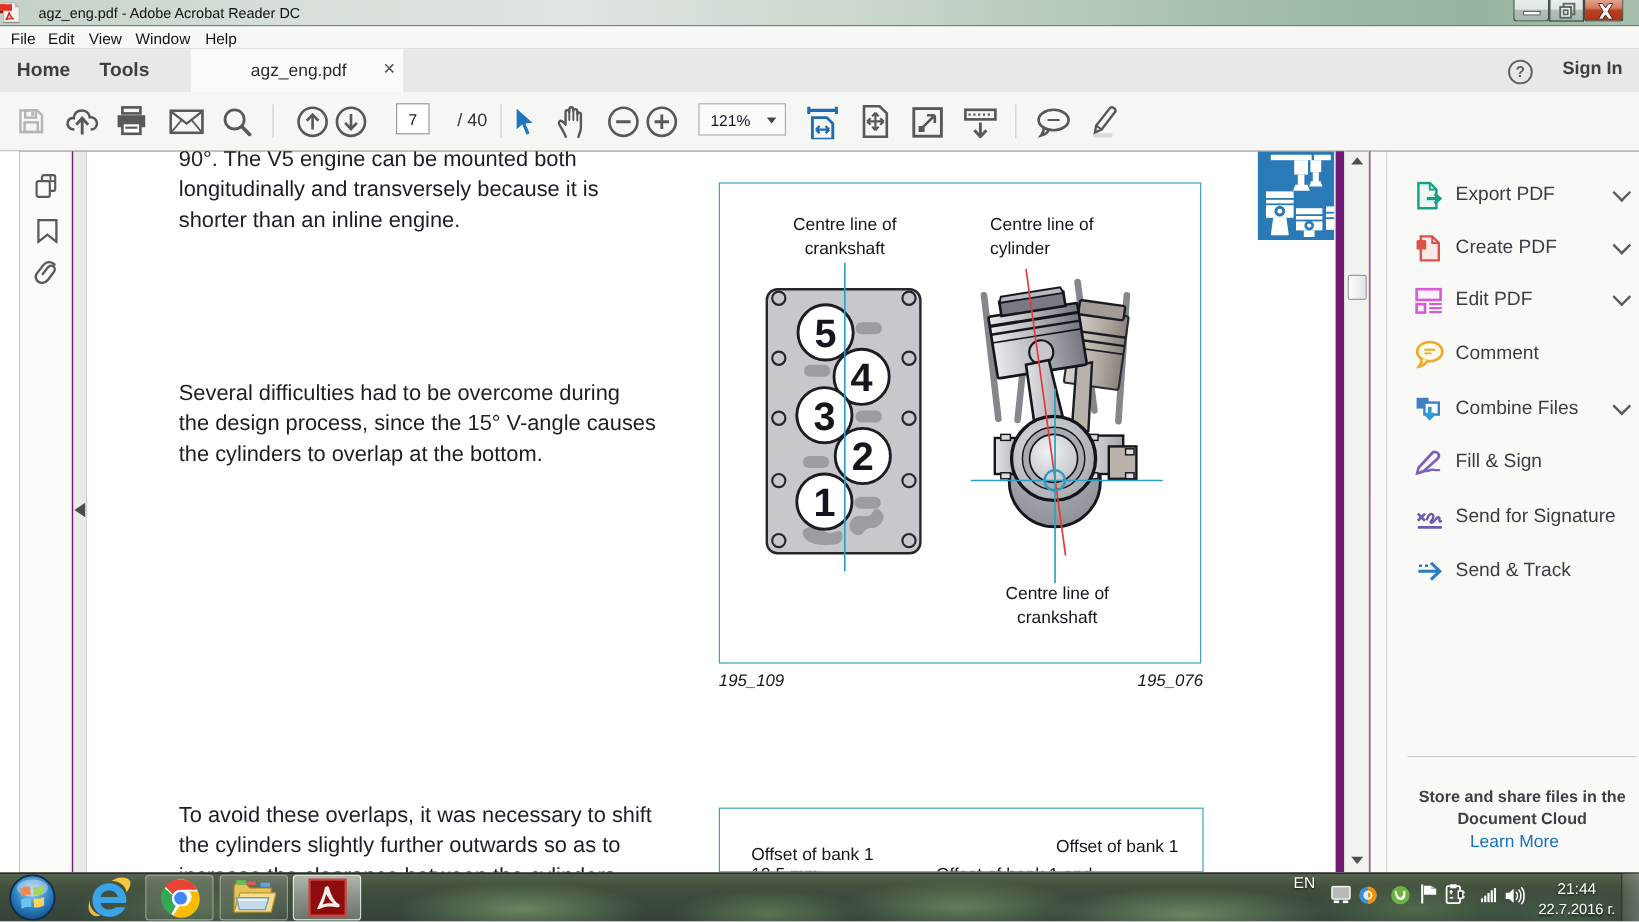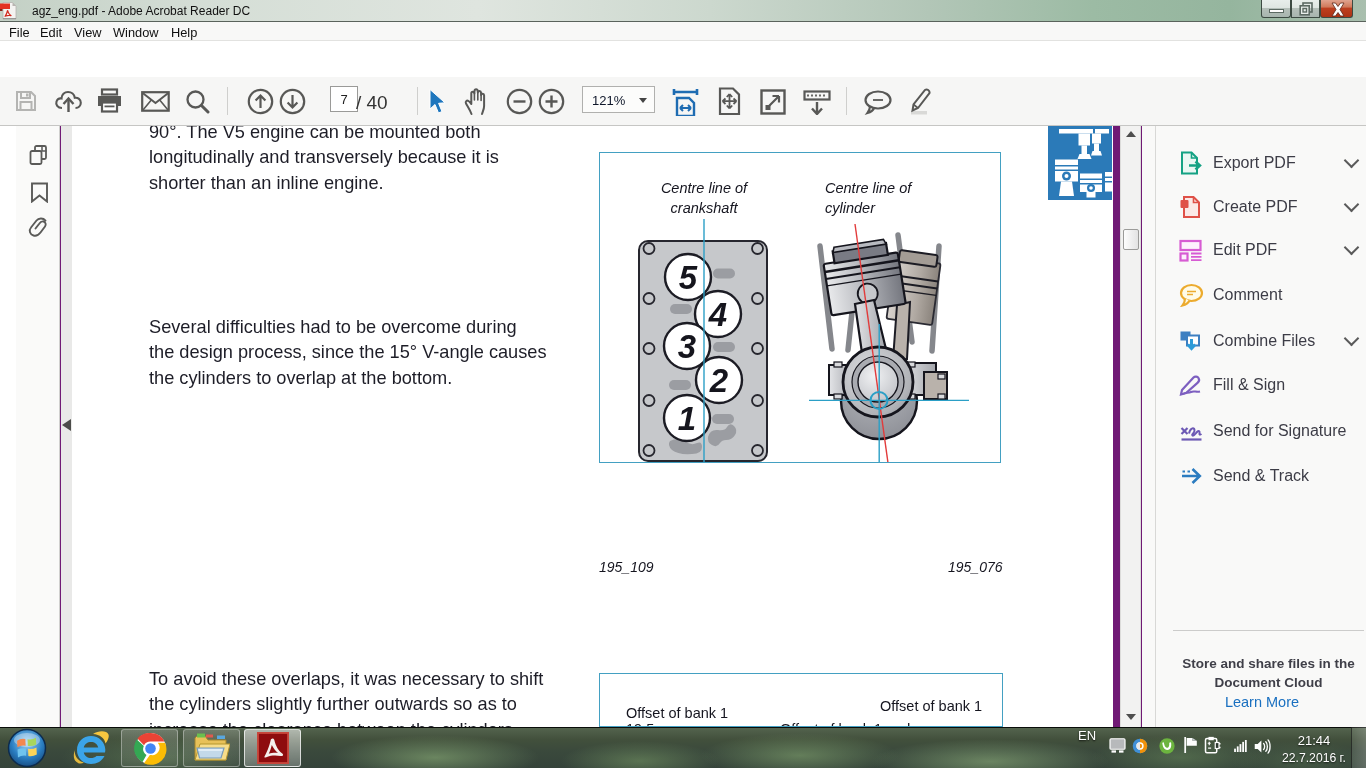--- a/index.html
+++ b/index.html
@@ -24,21 +24,21 @@
   #tabbar .lbl { position:absolute; top:9px; font-size:16px; font-weight:bold; color:#3f3f3f; }
   #activetab { position:absolute; left:159px; top:0; width:177px; height:36px; background:#fbfbfa; border-radius:0 0 0 0; }
   #activetab .name { position:absolute; left:50px; top:10px; font-size:14.5px; color:#2c2c2c; }
   #activetab .x { position:absolute; left:160px; top:9px; font-size:13px; color:#555; }
   #signin { position:absolute; right:14px; top:8px; font-size:15px; font-weight:bold; color:#3f3f3f; }
 
   
   #toolbar { position:absolute; left:0; top:77px; width:1366px; height:49px; background:#f6f6f5; border-bottom:1px solid #c6c6c4; }
   .tbsep { position:absolute; top:10px; width:1px; height:28px; background:#cfcfcd; }
   #pagebox { position:absolute; left:330px; top:9px; width:28px; height:26px; background:#fff; border:1px solid #9a9a98; font-size:13px; color:#222; text-align:center; line-height:25px; }
-  #pagecount { position:absolute; left:356px; top:15px; font-size:19px; color:#333; }
+  #pagecount { position:absolute; left:381px; top:15px; font-size:15px; color:#333; }
   #zoombox { position:absolute; left:582px; top:9px; width:73px; height:27px; background:#fcfcfb; border:1px solid #b0b0ae; }
   #zoombox .z { position:absolute; left:9px; top:6px; font-size:13px; color:#0f172a; }
   #zoombox .arr { position:absolute; right:7px; top:11px; width:0; height:0; border-left:4px solid transparent; border-right:4px solid transparent; border-top:5px solid #444; }
 
   
   #main { position:absolute; left:16px; top:126px; width:1366px; height:601px; background:#701a75; overflow:hidden; }
   #sidebar { position:absolute; left:0; top:0; width:44px; height:601px; background:#fafaf9; border-right:1px solid #d0d0ce; }
   #page { position:absolute; left:56px; top:0; width:1041px; height:601px; background:#ffffff; }
   .doctext { position:absolute; font-size:18.2px; color:#1d1d27; line-height:25.4px; white-space:nowrap; }
 
@@ -104,20 +104,33 @@
   </div>
 
   <div id="menubar">
     <span style="left:9px">File</span>
     <span style="left:40px">Edit</span>
     <span style="left:74px">View</span>
     <span style="left:113px">Window</span>
     <span style="left:171px">Help</span>
   </div>
 
+  <div id="tabbar">
+    <span class="lbl" style="left:14px">Home</span>
+    <span class="lbl" style="left:83px">Tools</span>
+    <div id="activetab">
+      <span class="name">agz_eng.pdf</span>
+      <span class="x">✕</span>
+    </div>
+    <svg class="abs" style="left:1256px;top:8px" width="22" height="22" viewBox="0 0 22 22">
+      <circle cx="11" cy="11" r="9.5" fill="none" stroke="#5f5f5f" stroke-width="1.6"></circle>
+      <text x="11" y="15.5" text-anchor="middle" font-size="13" font-weight="bold" fill="#5f5f5f" font-family="Liberation Sans">?</text>
+    </svg>
+    <span id="signin">Sign In</span>
+  </div>
 
   <div id="toolbar">
 
     <svg class="abs" style="left:14px;top:12px" width="24" height="24" viewBox="0 0 24 24">
       <path d="M3 3 H17 L21 7 V21 H3 Z" fill="none" stroke="#b4b4b2" stroke-width="2"></path>
       <rect x="7" y="3" width="9" height="6" fill="none" stroke="#b4b4b2" stroke-width="2"></rect>
       <rect x="12" y="4.5" width="2.5" height="3" fill="#b4b4b2"></rect>
       <rect x="6.5" y="13" width="11" height="8" fill="none" stroke="#b4b4b2" stroke-width="2"></rect>
     </svg>
 
@@ -235,21 +248,21 @@
         <path d="M18.5 5.5 C16 2.5 11.5 3 9.5 5.5 L4 12.5 C1.5 15.5 3 19.5 6.5 20.5 C9.5 21.3 12 19.5 13.5 17.5 L18 11.5 C19.5 9.5 18.5 7 16.5 6.5 C14.5 6 13 7.5 12 9 L8.5 13.5" fill="none" stroke="#5a5a58" stroke-width="1.9" stroke-linecap="round"></path>
       </svg>
     </div>
     <div class="abs" style="left:46px;top:293px;width:0;height:0;border-top:6px solid transparent;border-bottom:6px solid transparent;border-right:9px solid #4c4c4a;"></div>
     <div class="abs" style="left:1126px;top:292px;width:0;height:0;border-top:6px solid transparent;border-bottom:6px solid transparent;border-left:9px solid #4c4c4a;"></div>
     <div id="page">
       <div class="doctext" style="left:77px; top:-6px; width:420px;">90°. The V5 engine can be mounted both<br>longitudinally and transversely because it is<br>shorter than an inline engine.</div>
       <div class="doctext" style="left:77px; top:189px; width:420px;">Several difficulties had to be overcome during<br>the design process, since the 15° V-angle causes<br>the cylinders to overlap at the bottom.</div>
       <div class="doctext" style="left:77px; top:541px; width:420px;">To avoid these overlaps, it was necessary to shift<br>the cylinders slightly further outwards so as to<br>increase the clearance between the cylinders.</div>
 
-      <div class="figbox" style="left:527px; top:26px; width:402px; height:311px;font-style:italic;">
+      <div class="figbox" style="left:527px; top:26px; width:402px; height:401px;">
         <div class="figlabel" style="left:34px;top:26px;width:140px;">Centre line of<br>crankshaft</div>
         <div class="figlabel" style="left:225px;top:26px;width:140px;text-align:left;">Centre line of<br>cylinder</div>
         <div class="figlabel" style="left:211px;top:333px;width:140px;">Centre line of<br>crankshaft</div>
         <svg class="abs" style="left:0;top:0" width="400" height="399" viewBox="0 0 400 399">
           <defs>
             <linearGradient id="pist" x1="0" y1="0" x2="1" y2="0">
               <stop offset="0" stop-color="#e9eaec"></stop>
                 <stop offset="0.45" stop-color="#b9bbc0"></stop>
                 <stop offset="1" stop-color="#74767e"></stop>
             </linearGradient>

